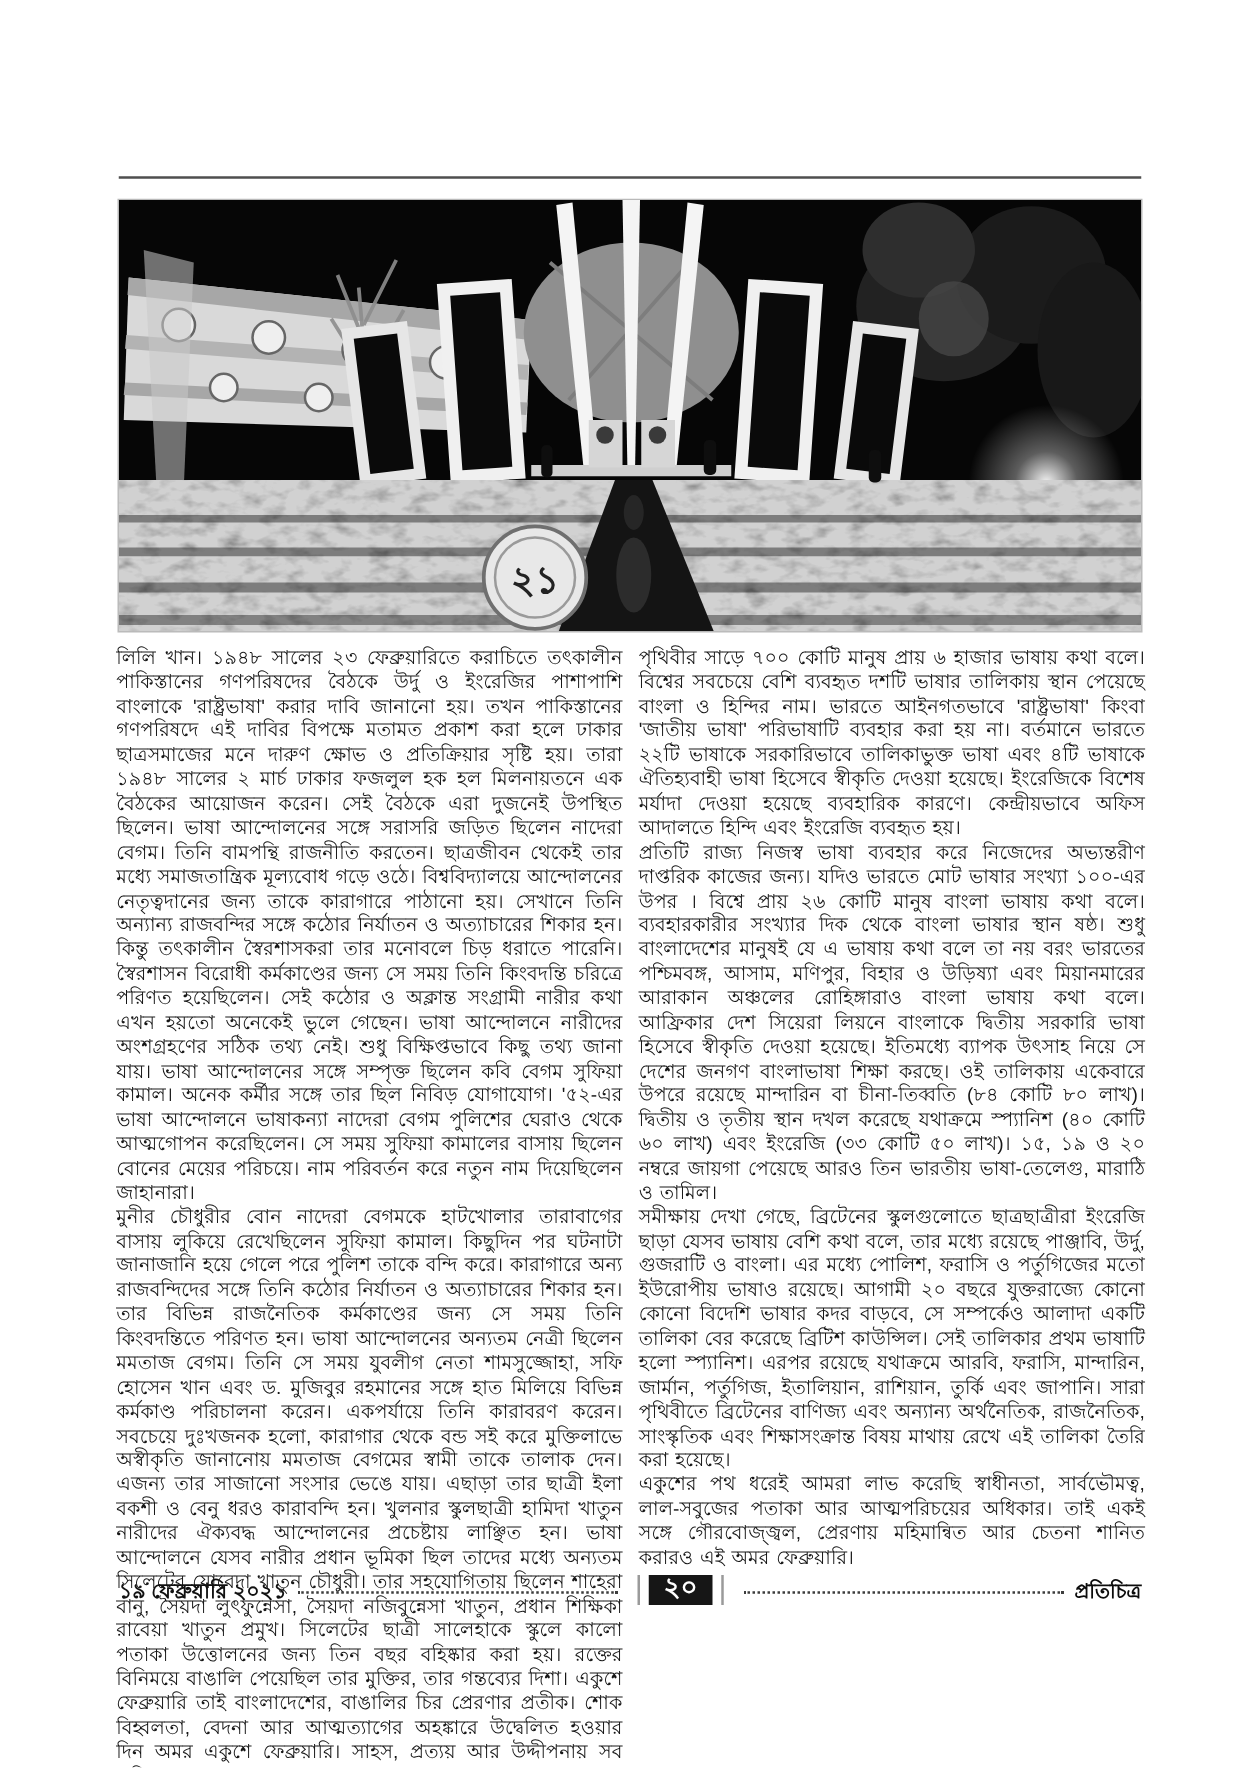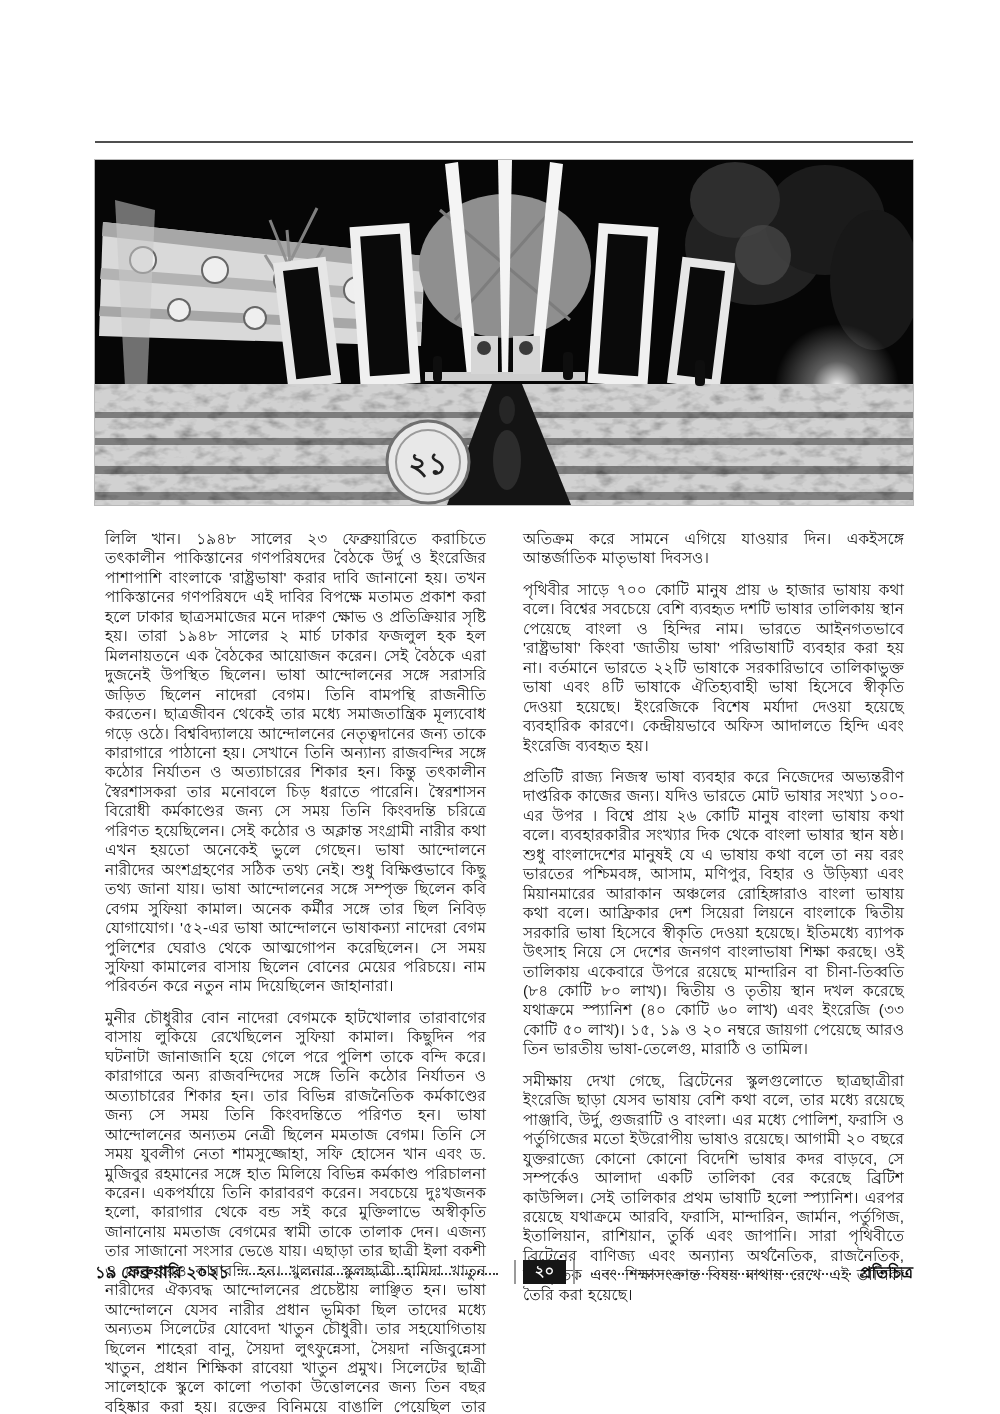--- a/index.html
+++ b/index.html
@@ -7,27 +7,27 @@
   .page{position:relative;width:996px;height:1414px;background:#ffffff;overflow:hidden;}
 
   .top-rule{position:absolute;left:95px;top:141px;width:818px;height:0;border-top:2px solid #4f4f4f;}
 
   .photo-wrap{position:absolute;left:95px;top:160px;width:818px;height:345px;background:#050505;outline:1px solid #b9b9b9;}
   .photo-wrap svg{display:block;width:818px;height:345px;}
 
   .columns{position:absolute;left:93px;top:517px;width:824px;display:flex;gap:13px;}
   .col{width:405px;font-size:15.3px;line-height:19.45px;text-align:justify;color:#161616;
        letter-spacing:0.1px;word-spacing:1px;}
-  .col p{margin:12px;padding:0;}
+  .col p{margin:0;padding:0;}
 
   .footer{position:absolute;left:95px;top:1260px;width:818px;height:30px;display:flex;align-items:flex-start;}
   .footer-date{font-size:16.5px;font-weight:bold;white-space:nowrap;color:#111;}
   .leader{flex:1;height:13px;border-bottom:2.5px dotted #3d3d3d;margin:0 9px 6px 9px;}
   .vbar{width:2px;height:24px;background:#9a9a9a;margin:0 7px;flex:0 0 auto;}
-  .pagenum-box{flex:0 0 auto;background:#161616;color:#ffffff;font-size:15px;font-weight:bold;
+  .pagenum-box{flex:0 0 auto;background:#161616;color:#ffffff;font-size:21px;font-weight:bold;
        padding:3px 12px 5px 12px;line-height:16px;}
   .masthead{font-size:16px;font-weight:bold;white-space:nowrap;color:#0c0c0c;
        font-family:"Liberation Serif","DejaVu Serif",serif;}
 </style>
 </head>
 <body>
 
 <div class="page">
 
   <div class="top-rule"></div>
@@ -135,24 +135,24 @@
       </g>
     </svg>
   </div>
 
   <div class="columns">
     <div class="col">
       <p>লিলি খান। ১৯৪৮ সালের ২৩ ফেব্রুয়ারিতে করাচিতে তৎকালীন পাকিস্তানের গণপরিষদের বৈঠকে উর্দু ও ইংরেজির পাশাপাশি বাংলাকে 'রাষ্ট্রভাষা' করার দাবি জানানো হয়। তখন পাকিস্তানের গণপরিষদে এই দাবির বিপক্ষে মতামত প্রকাশ করা হলে ঢাকার ছাত্রসমাজের মনে দারুণ ক্ষোভ ও প্রতিক্রিয়ার সৃষ্টি হয়। তারা ১৯৪৮ সালের ২ মার্চ ঢাকার ফজলুল হক হল মিলনায়তনে এক বৈঠকের আয়োজন করেন। সেই বৈঠকে এরা দুজনেই উপস্থিত ছিলেন। ভাষা আন্দোলনের সঙ্গে সরাসরি জড়িত ছিলেন নাদেরা বেগম। তিনি বামপন্থি রাজনীতি করতেন। ছাত্রজীবন থেকেই তার মধ্যে সমাজতান্ত্রিক মূল্যবোধ গড়ে ওঠে। বিশ্ববিদ্যালয়ে আন্দোলনের নেতৃত্বদানের জন্য তাকে কারাগারে পাঠানো হয়। সেখানে তিনি অন্যান্য রাজবন্দির সঙ্গে কঠোর নির্যাতন ও অত্যাচারের শিকার হন। কিন্তু তৎকালীন স্বৈরশাসকরা তার মনোবলে চিড় ধরাতে পারেনি। স্বৈরশাসন বিরোধী কর্মকাণ্ডের জন্য সে সময় তিনি কিংবদন্তি চরিত্রে পরিণত হয়েছিলেন। সেই কঠোর ও অক্লান্ত সংগ্রামী নারীর কথা এখন হয়তো অনেকেই ভুলে গেছেন। ভাষা আন্দোলনে নারীদের অংশগ্রহণের সঠিক তথ্য নেই। শুধু বিক্ষিপ্তভাবে কিছু তথ্য জানা যায়। ভাষা আন্দোলনের সঙ্গে সম্পৃক্ত ছিলেন কবি বেগম সুফিয়া কামাল। অনেক কর্মীর সঙ্গে তার ছিল নিবিড় যোগাযোগ। '৫২-এর ভাষা আন্দোলনে ভাষাকন্যা নাদেরা বেগম পুলিশের ঘেরাও থেকে আত্মগোপন করেছিলেন। সে সময় সুফিয়া কামালের বাসায় ছিলেন বোনের মেয়ের পরিচয়ে। নাম পরিবর্তন করে নতুন নাম দিয়েছিলেন জাহানারা।</p>
       <p>মুনীর চৌধুরীর বোন নাদেরা বেগমকে হাটখোলার তারাবাগের বাসায় লুকিয়ে রেখেছিলেন সুফিয়া কামাল। কিছুদিন পর ঘটনাটা জানাজানি হয়ে গেলে পরে পুলিশ তাকে বন্দি করে। কারাগারে অন্য রাজবন্দিদের সঙ্গে তিনি কঠোর নির্যাতন ও অত্যাচারের শিকার হন। তার বিভিন্ন রাজনৈতিক কর্মকাণ্ডের জন্য সে সময় তিনি কিংবদন্তিতে পরিণত হন। ভাষা আন্দোলনের অন্যতম নেত্রী ছিলেন মমতাজ বেগম। তিনি সে সময় যুবলীগ নেতা শামসুজ্জোহা, সফি হোসেন খান এবং ড. মুজিবুর রহমানের সঙ্গে হাত মিলিয়ে বিভিন্ন কর্মকাণ্ড পরিচালনা করেন। একপর্যায়ে তিনি কারাবরণ করেন। সবচেয়ে দুঃখজনক হলো, কারাগার থেকে বন্ড সই করে মুক্তিলাভে অস্বীকৃতি জানানোয় মমতাজ বেগমের স্বামী তাকে তালাক দেন। এজন্য তার সাজানো সংসার ভেঙে যায়। এছাড়া তার ছাত্রী ইলা বকশী ও বেনু ধরও কারাবন্দি হন। খুলনার স্কুলছাত্রী হামিদা খাতুন নারীদের ঐক্যবদ্ধ আন্দোলনের প্রচেষ্টায় লাঞ্ছিত হন। ভাষা আন্দোলনে যেসব নারীর প্রধান ভূমিকা ছিল তাদের মধ্যে অন্যতম সিলেটের যোবেদা খাতুন চৌধুরী। তার সহযোগিতায় ছিলেন শাহেরা বানু, সৈয়দা লুৎফুন্নেসা, সৈয়দা নজিবুন্নেসা খাতুন, প্রধান শিক্ষিকা রাবেয়া খাতুন প্রমুখ। সিলেটের ছাত্রী সালেহাকে স্কুলে কালো পতাকা উত্তোলনের জন্য তিন বছর বহিষ্কার করা হয়। রক্তের বিনিময়ে বাঙালি পেয়েছিল তার মুক্তির, তার গন্তব্যের দিশা। একুশে ফেব্রুয়ারি তাই বাংলাদেশের, বাঙালির চির প্রেরণার প্রতীক। শোক বিহ্বলতা, বেদনা আর আত্মত্যাগের অহঙ্কারে উদ্বেলিত হওয়ার দিন অমর একুশে ফেব্রুয়ারি। সাহস, প্রত্যয় আর উদ্দীপনায় সব প্রতিবন্ধকতা</p>
     </div>
     <div class="col">
-      <p>অতিক্রম করে  সামনে এগিয়ে যাওয়ার দিন। একইসঙ্গে আন্তর্জাতিক মাতৃভাষা দিবসও।</p>
       <p>পৃথিবীর সাড়ে ৭০০ কোটি মানুষ প্রায় ৬ হাজার ভাষায় কথা বলে। বিশ্বের সবচেয়ে বেশি ব্যবহৃত দশটি ভাষার তালিকায় স্থান পেয়েছে বাংলা ও হিন্দির নাম। ভারতে আইনগতভাবে 'রাষ্ট্রভাষা' কিংবা 'জাতীয় ভাষা' পরিভাষাটি ব্যবহার করা হয় না। বর্তমানে ভারতে ২২টি ভাষাকে সরকারিভাবে তালিকাভুক্ত ভাষা এবং ৪টি ভাষাকে ঐতিহ্যবাহী ভাষা হিসেবে স্বীকৃতি দেওয়া হয়েছে। ইংরেজিকে বিশেষ মর্যাদা দেওয়া হয়েছে ব্যবহারিক কারণে। কেন্দ্রীয়ভাবে অফিস আদালতে হিন্দি এবং ইংরেজি ব্যবহৃত হয়।</p>
       <p>প্রতিটি রাজ্য নিজস্ব ভাষা ব্যবহার করে নিজেদের অভ্যন্তরীণ দাপ্তরিক কাজের জন্য। যদিও ভারতে মোট ভাষার সংখ্যা ১০০-এর উপর । বিশ্বে প্রায় ২৬ কোটি মানুষ বাংলা ভাষায় কথা বলে। ব্যবহারকারীর সংখ্যার দিক থেকে বাংলা ভাষার স্থান ষষ্ঠ। শুধু বাংলাদেশের মানুষই যে এ ভাষায় কথা বলে তা নয় বরং ভারতের পশ্চিমবঙ্গ, আসাম, মণিপুর, বিহার ও উড়িষ্যা এবং মিয়ানমারের আরাকান অঞ্চলের রোহিঙ্গারাও বাংলা ভাষায় কথা বলে। আফ্রিকার দেশ সিয়েরা লিয়নে বাংলাকে দ্বিতীয় সরকারি ভাষা হিসেবে স্বীকৃতি দেওয়া হয়েছে। ইতিমধ্যে ব্যাপক উৎসাহ নিয়ে সে দেশের জনগণ বাংলাভাষা শিক্ষা করছে। ওই তালিকায় একেবারে উপরে রয়েছে মান্দারিন বা চীনা-তিব্বতি (৮৪ কোটি ৮০ লাখ)। দ্বিতীয় ও তৃতীয় স্থান দখল করেছে যথাক্রমে স্প্যানিশ (৪০ কোটি ৬০ লাখ) এবং ইংরেজি (৩৩ কোটি ৫০ লাখ)। ১৫, ১৯ ও ২০ নম্বরে জায়গা পেয়েছে আরও তিন ভারতীয় ভাষা-তেলেগু, মারাঠি ও তামিল।</p>
       <p>সমীক্ষায় দেখা গেছে, ব্রিটেনের স্কুলগুলোতে ছাত্রছাত্রীরা ইংরেজি ছাড়া যেসব ভাষায় বেশি কথা বলে, তার মধ্যে রয়েছে পাঞ্জাবি, উর্দু, গুজরাটি ও বাংলা। এর মধ্যে পোলিশ, ফরাসি ও পর্তুগিজের মতো ইউরোপীয় ভাষাও রয়েছে। আগামী ২০ বছরে যুক্তরাজ্যে কোনো কোনো বিদেশি ভাষার কদর বাড়বে, সে সম্পর্কেও আলাদা একটি তালিকা বের করেছে ব্রিটিশ কাউন্সিল। সেই তালিকার প্রথম ভাষাটি হলো স্প্যানিশ। এরপর রয়েছে যথাক্রমে আরবি, ফরাসি, মান্দারিন, জার্মান, পর্তুগিজ, ইতালিয়ান, রাশিয়ান, তুর্কি এবং জাপানি। সারা পৃথিবীতে ব্রিটেনের বাণিজ্য এবং অন্যান্য অর্থনৈতিক, রাজনৈতিক, সাংস্কৃতিক এবং শিক্ষাসংক্রান্ত বিষয় মাথায় রেখে এই তালিকা তৈরি করা হয়েছে।</p>
+      <p>একুশের পথ ধরেই আমরা লাভ করেছি স্বাধীনতা, সার্বভৌমত্ব, লাল-সবুজের পতাকা আর আত্মপরিচয়ের অধিকার। তাই একই সঙ্গে গৌরবোজ্জ্বল, প্রেরণায় মহিমান্বিত আর চেতনা শানিত করারও এই অমর ফেব্রুয়ারি।</p>
     </div>
   </div>
 
   <div class="footer">
     <span class="footer-date">১৯ ফেব্রুয়ারি ২০২১</span>
     <span class="leader"></span>
     <span class="vbar"></span>
     <span class="pagenum-box">২০</span>
     <span class="vbar"></span>
     <span class="leader"></span>

